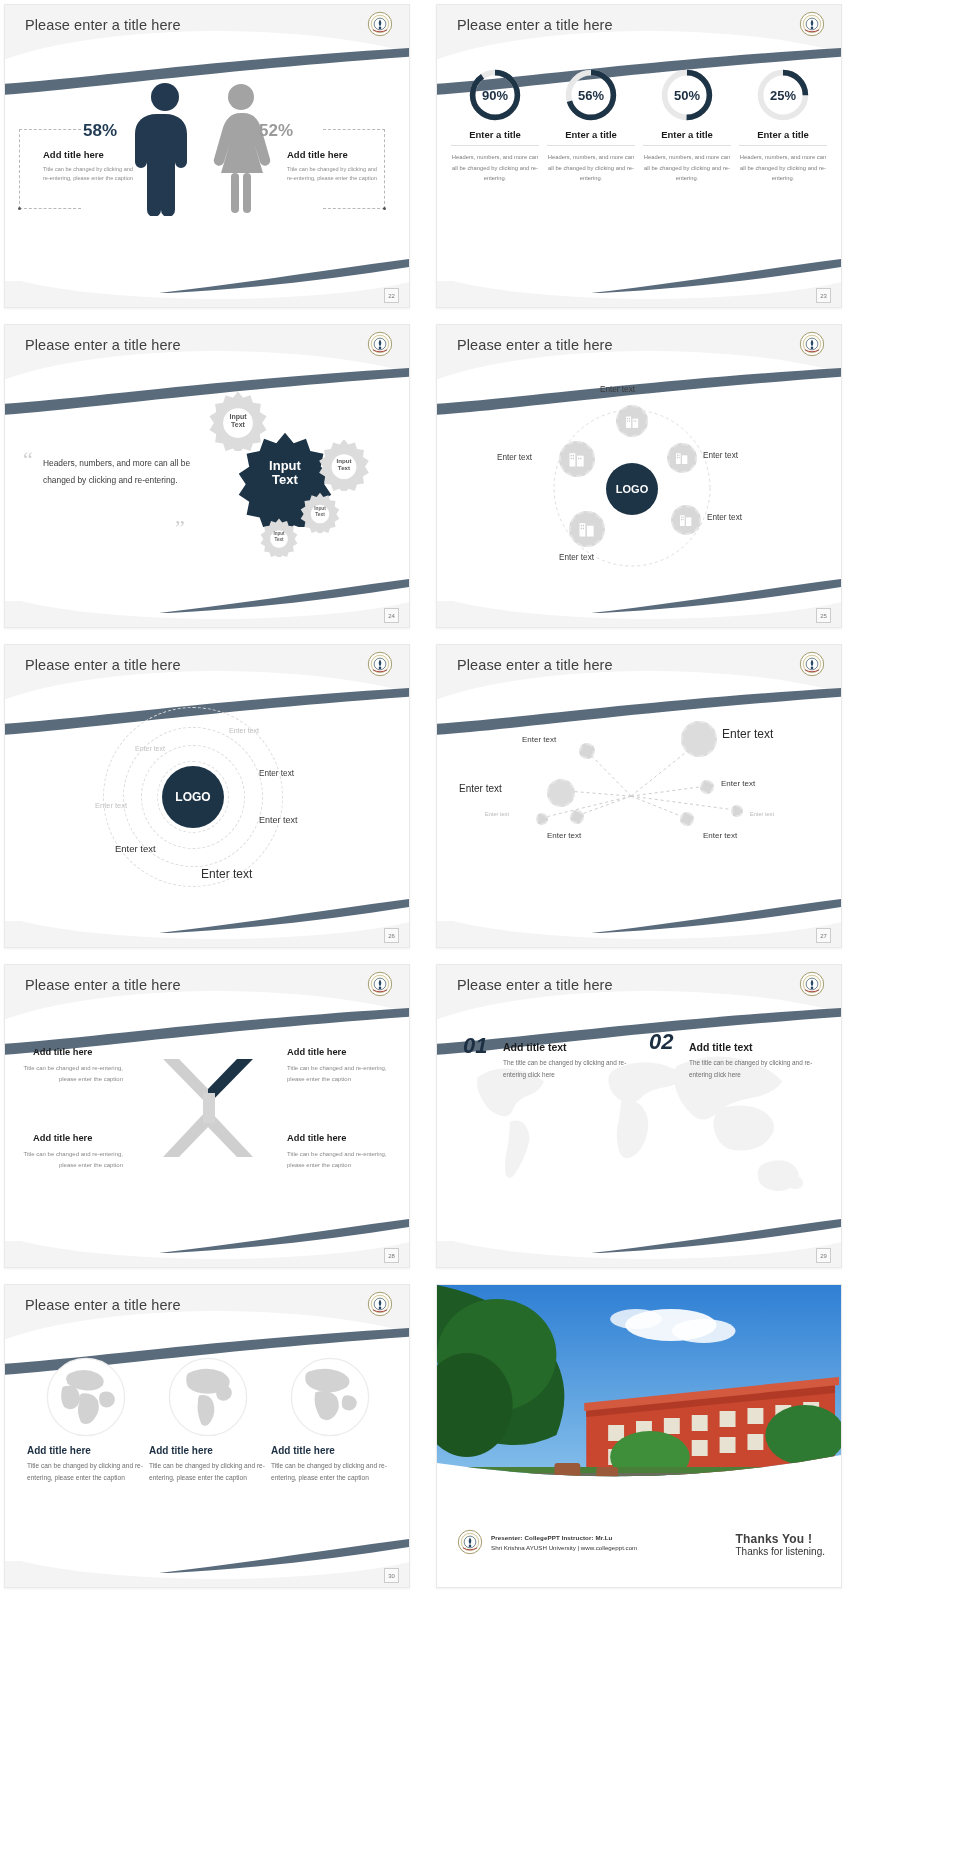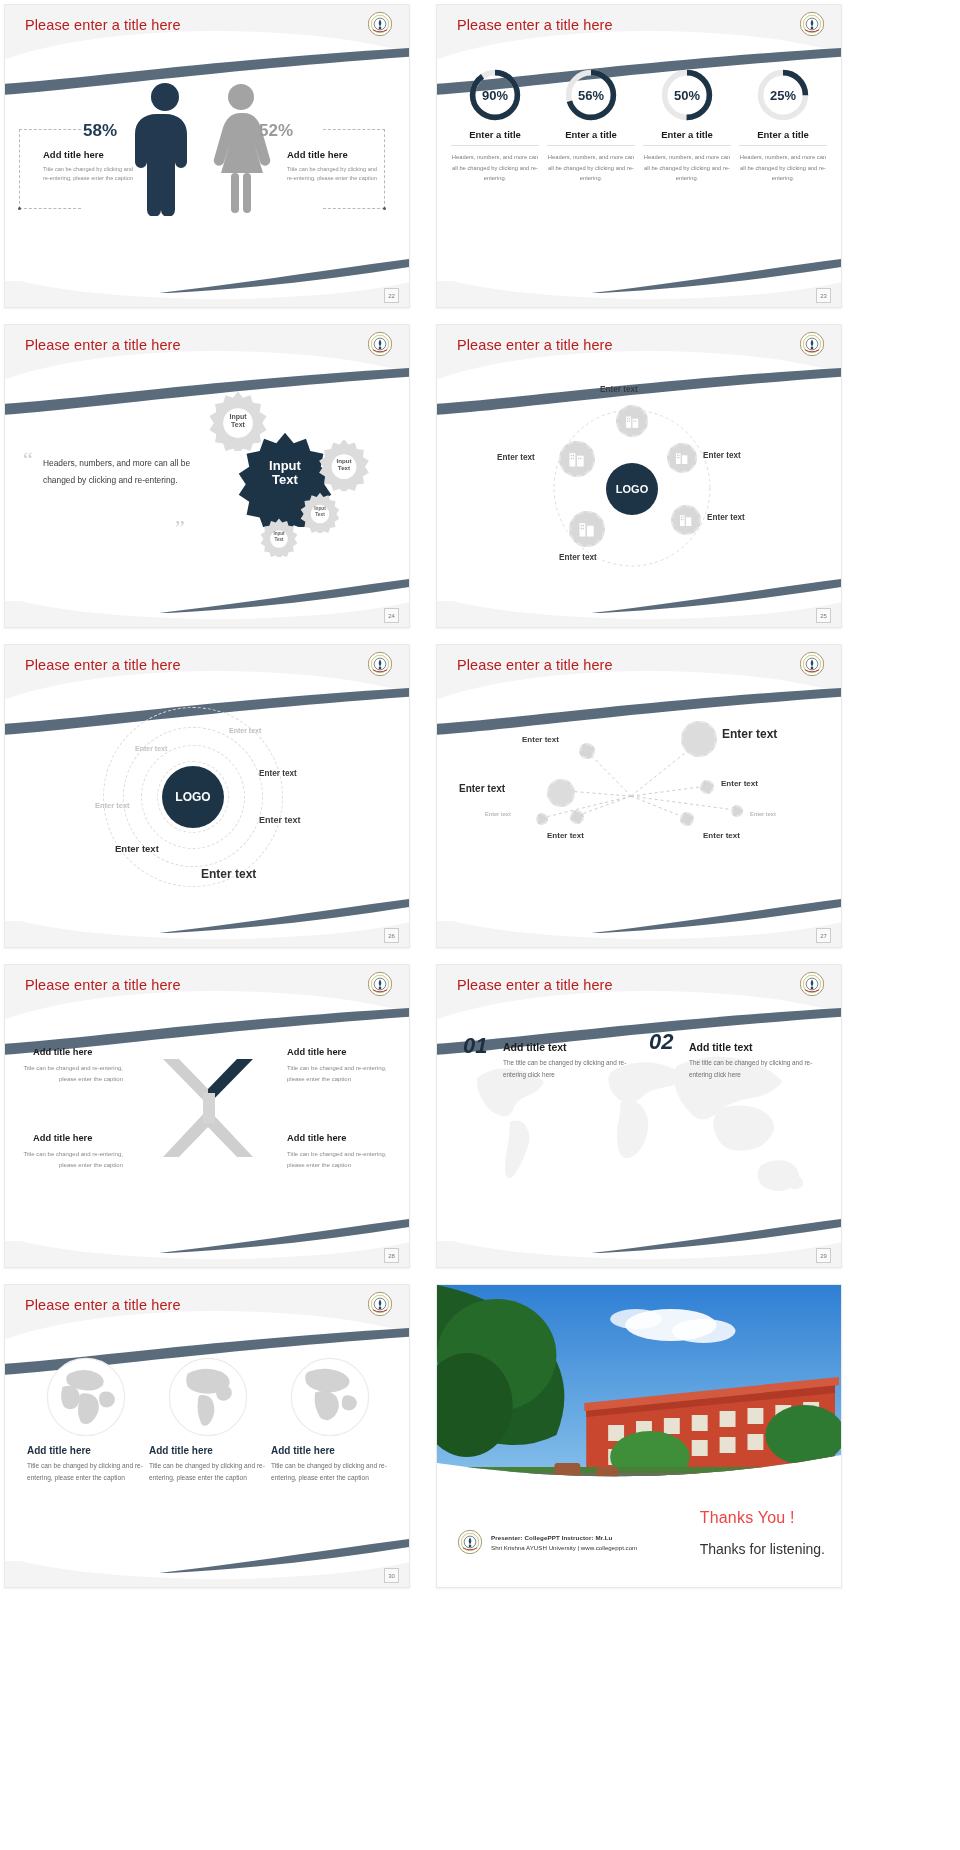--- a/index.html
+++ b/index.html
@@ -28,21 +28,21 @@
     position:absolute; left:0; top:0; width:100%; height:54px;
     background:#f4f4f4; overflow:hidden;
   }
   .hdr:after{
     content:""; position:absolute; left:-10%; bottom:-34px;
     width:125%; height:62px; background:#fff;
     border-radius:50% 50% 0 0 / 100% 100% 0 0;
   }
   .hdr-title{
     position:absolute; left:20px; top:12px; z-index:3;
-    font-size:14.5px; color:#b91c1c; font-weight:400; letter-spacing:.1px;
+    font-size:14.5px; color:#404040; font-weight:400; letter-spacing:.1px;
   }
   .logo{
     position:absolute; right:16px; top:6px; width:26px; height:26px; z-index:4;
   }
   .swoosh{
     position:absolute; left:-4%; top:42px; width:108%; height:48px;
     z-index:2; pointer-events:none;
   }
   .foot{
     position:absolute; left:0; bottom:0; width:100%; height:26px;
@@ -103,21 +103,21 @@
   .nodeC{
     position:absolute; width:52px; height:52px; border-radius:50%;
     background:#1d3346; color:#fff; font-size:11px; font-weight:bold;
     display:flex; align-items:center; justify-content:center;
   }
   .nodeS{
     position:absolute; border-radius:50%; background:#d8d8d8;
     border:2px dashed #e4e4e4; display:flex; align-items:center; justify-content:center;
     color:#fff;
   }
-  .lbl{ position:absolute; font-size:8.2px; color:#3b3b3b; white-space:nowrap;font-weight:bold; }
+  .lbl{ position:absolute; font-size:8.2px; color:#3b3b3b; white-space:nowrap; }
 
   
   .ring{ position:absolute; border:1px dashed #dcdcdc; border-radius:50%; }
   .logoC{
     position:absolute; width:62px; height:62px; border-radius:50%;
     background:#1d3346; color:#fff; font-weight:bold; font-size:12px;
     display:flex;align-items:center;justify-content:center;
   }
 
   
@@ -133,22 +133,22 @@
 
   
   .gcol{ position:absolute; width:118px; }
   .gtitle{ font-size:10px; font-weight:bold; color:#1c2f42; margin-top:6px;}
   .gtext{ font-size:6.6px; color:#6f6f6f; line-height:1.85; margin-top:4px;}
 
   
   .photo{ position:absolute; left:0; top:0; width:100%; height:208px; overflow:hidden;}
   .photo svg{ width:100%; height:100%; display:block;}
   .thanks{ position:absolute; right:16px; bottom:30px; text-align:left;}
-  .thanks h2{ font-size:16px; font-weight:normal; color:#ef4444; letter-spacing:.2px;}
-  .thanks p{ font-size:14px; color:#333; margin-top:14px;}
+  .thanks h2{ font-size:12px; font-weight:bold; color:#404040; letter-spacing:.2px;}
+  .thanks p{ font-size:10px; color:#333; margin-top:0;}
   .presenter{ position:absolute; left:54px; bottom:36px; }
   .presenter .r1{ font-size:6.2px; font-weight:bold; color:#333; letter-spacing:.1px;}
   .presenter .r2{ font-size:6.2px; color:#333; margin-top:3px;}
   .plogo{ position:absolute; left:20px; bottom:32px; width:26px; height:26px;}
 </style>
 </head>
 <body>
 
 <div class="grid">
 

